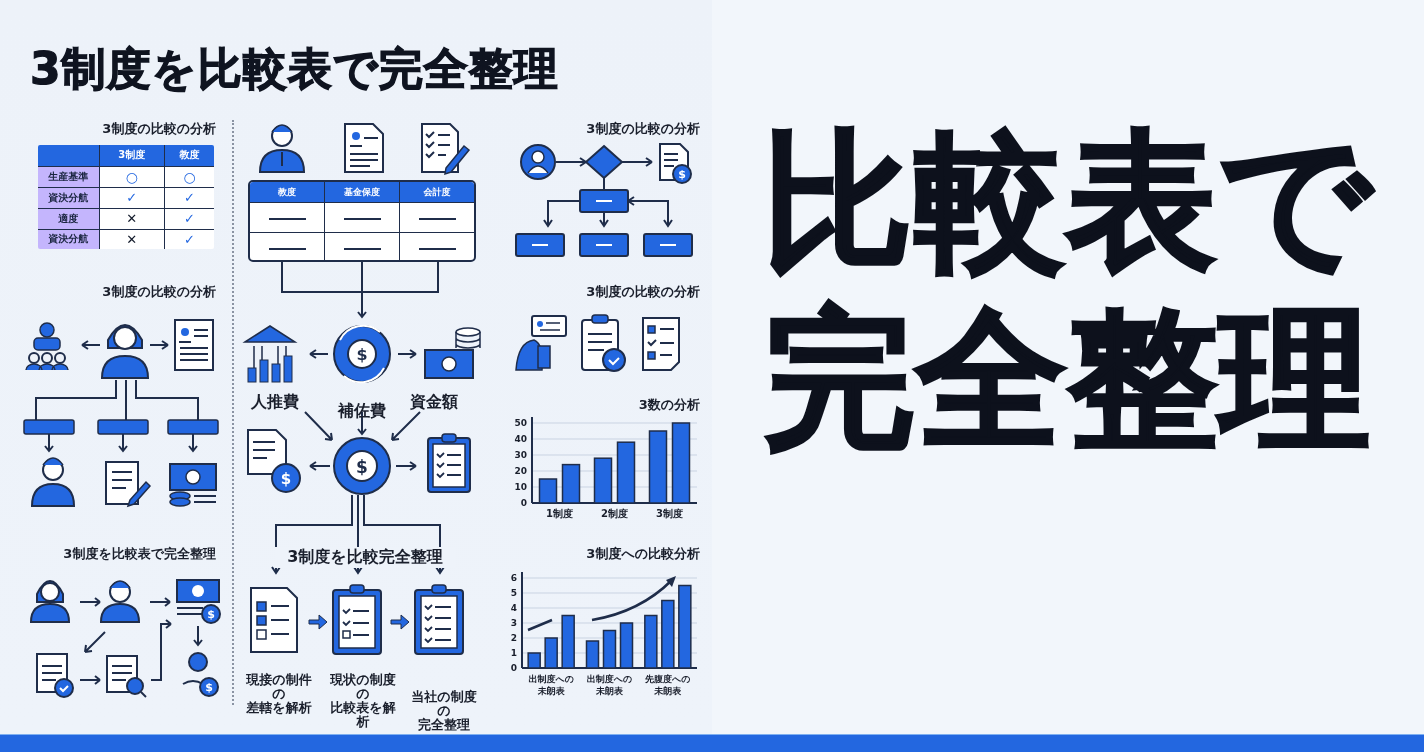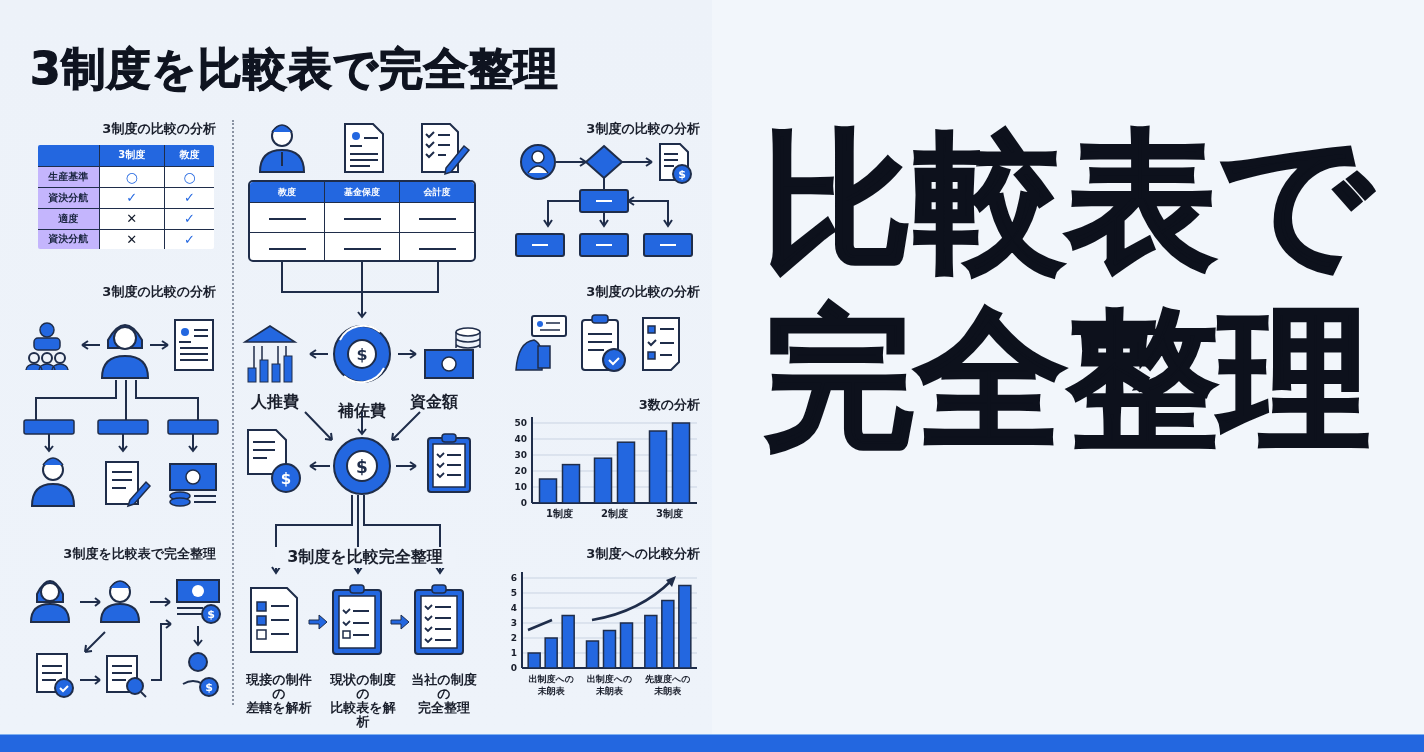--- a/index.html
+++ b/index.html
@@ -345,21 +345,21 @@
 </svg>
 
 <div class="lbl-sm" style="left:245px; top:673px; width:68px">
   <div>現接の制件の</div>
   <div>差轄を解析</div>
 </div>
 <div class="lbl-sm" style="left:326px; top:673px; width:74px">
   <div>現状の制度の</div>
   <div>比較表を解析</div>
 </div>
-<div class="lbl-sm" style="left:408px; top:673px; width:72px">
+<div class="lbl-sm" style="left:408px; top:690px; width:72px">
   <div>当社の制度の</div>
   <div>完全整理</div>
 </div>
 
 <div class="sec-title" style="left:500px; top:120px; width:200px">3制度の比較の分析</div>
 
 <svg style="left:510px; top:140px" width="200" height="125">
   <g>
     <circle cx="28" cy="22" r="17" fill="#2367e0" stroke="#1f2d4a" stroke-width="2"></circle>
     <circle cx="28" cy="17" r="6" fill="#fff" stroke="#1f2d4a" stroke-width="1.5"></circle>

